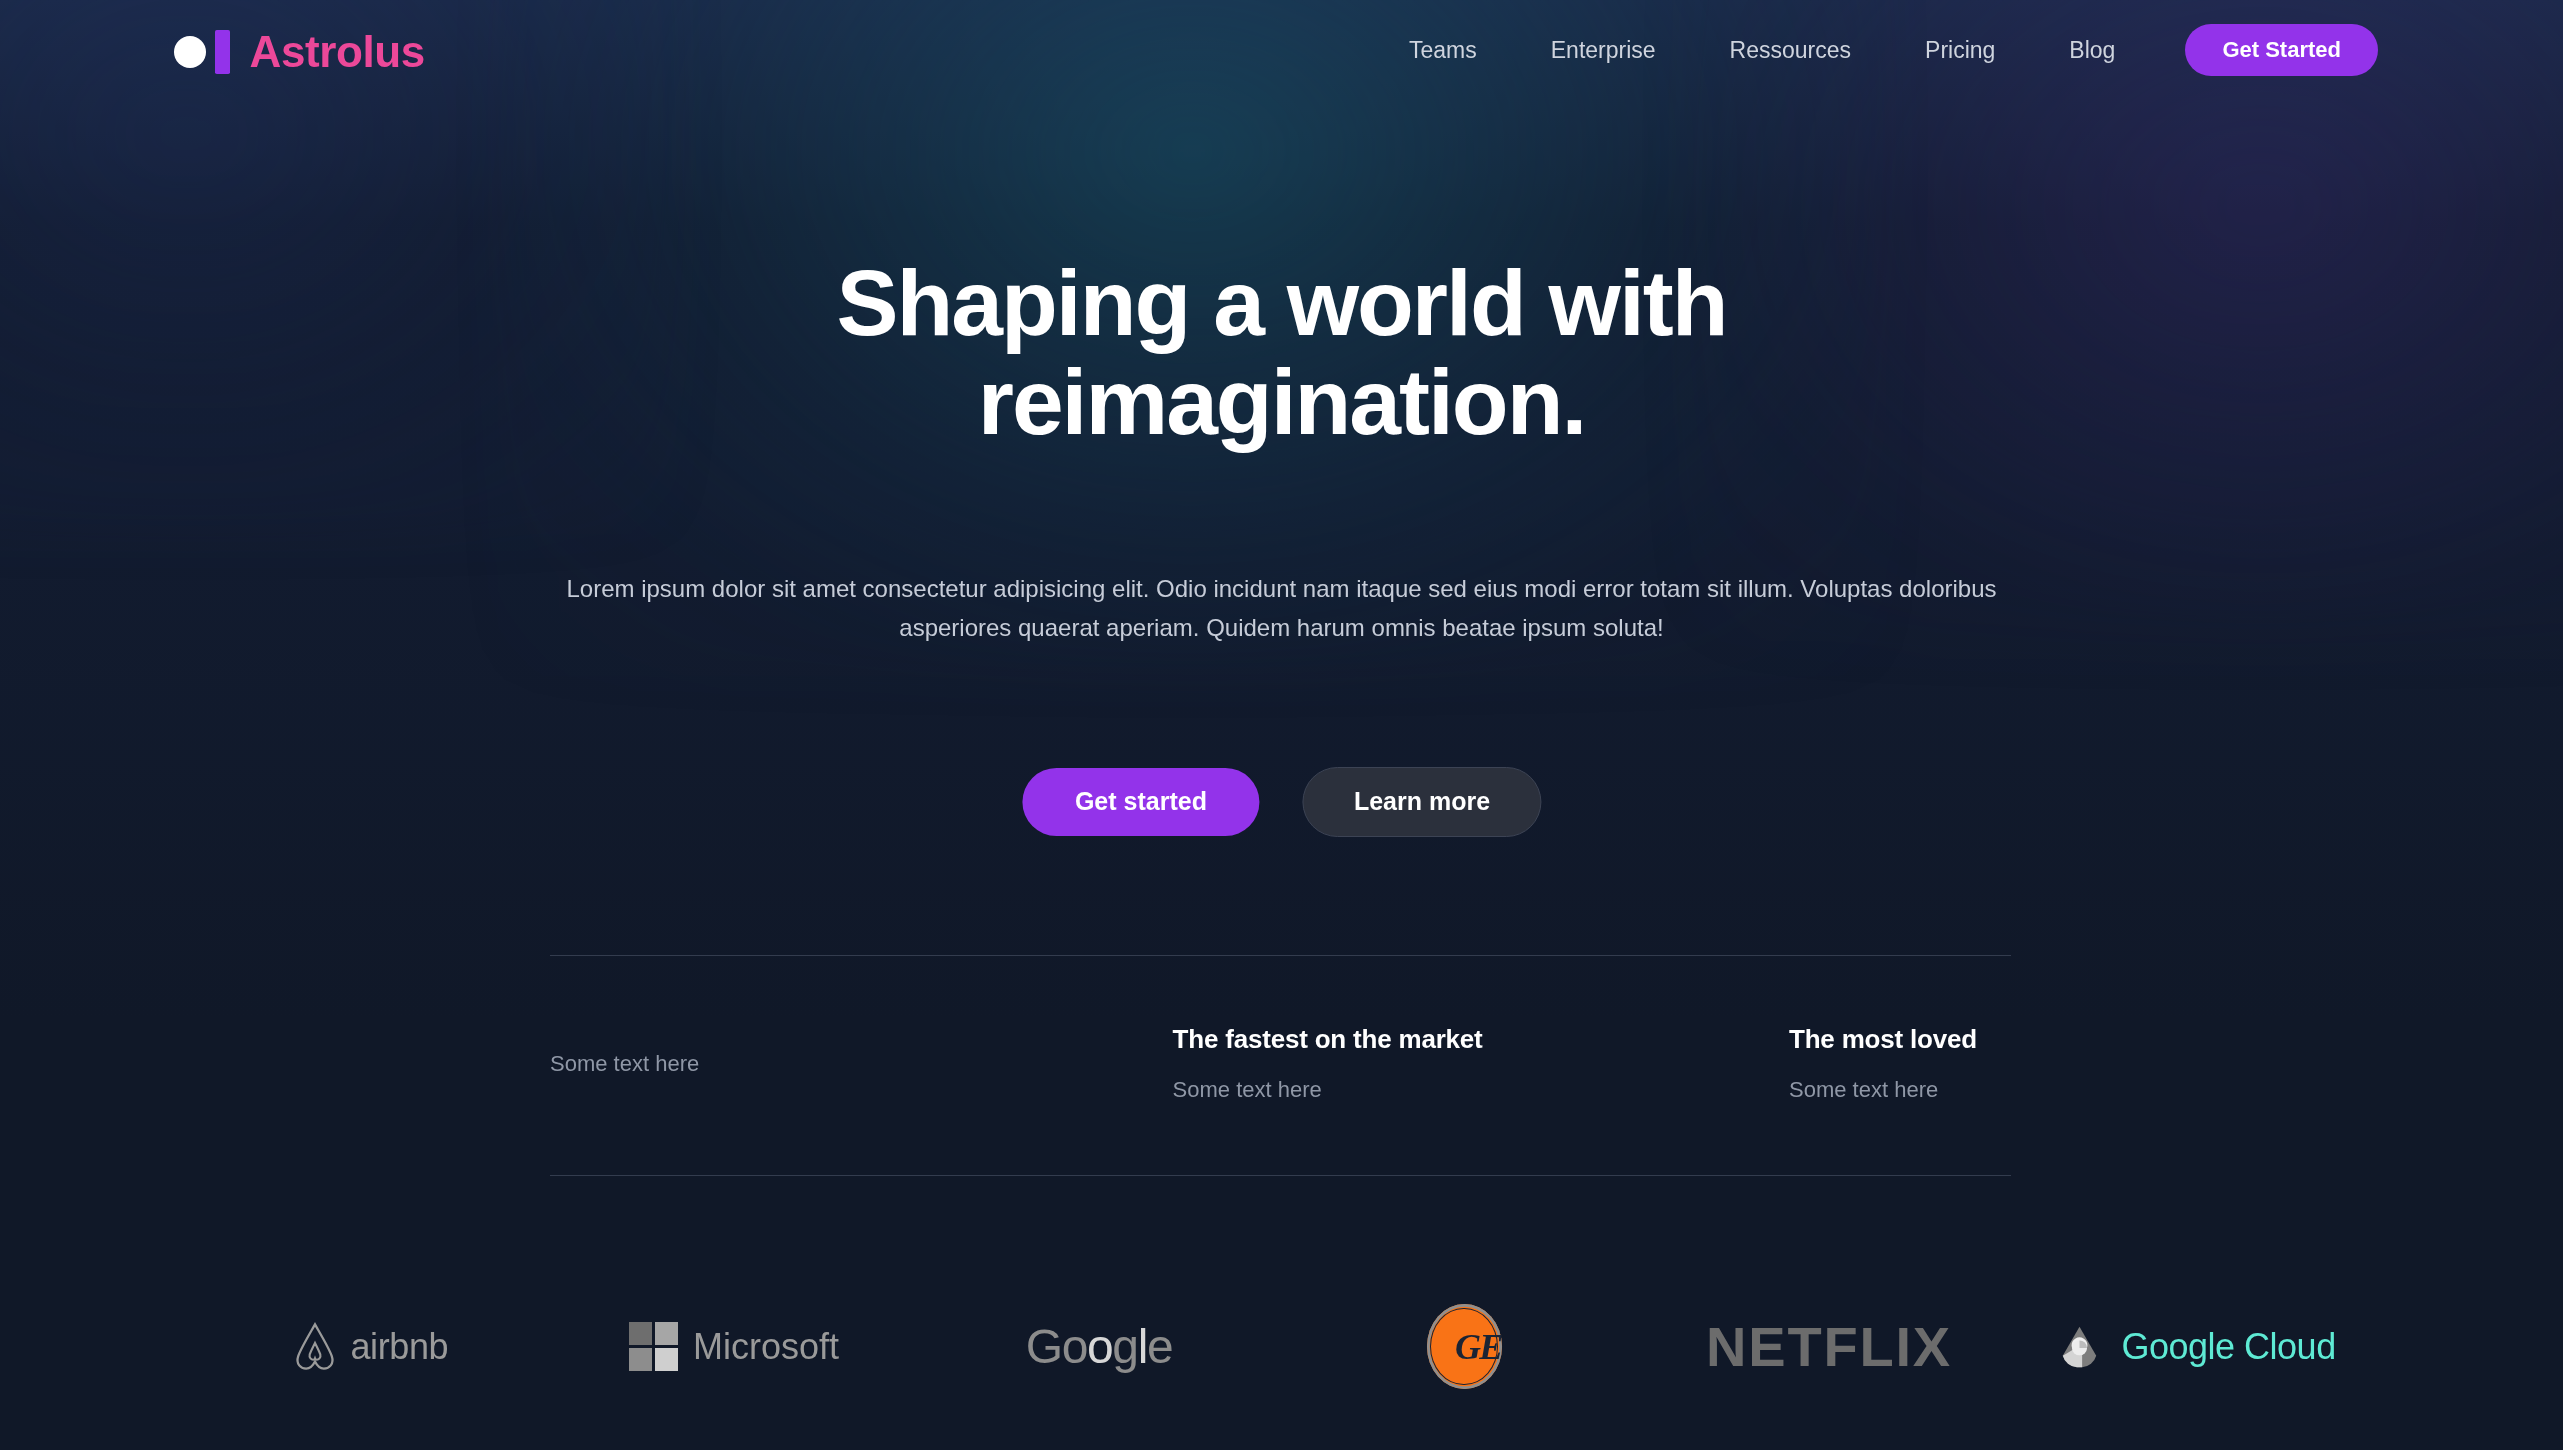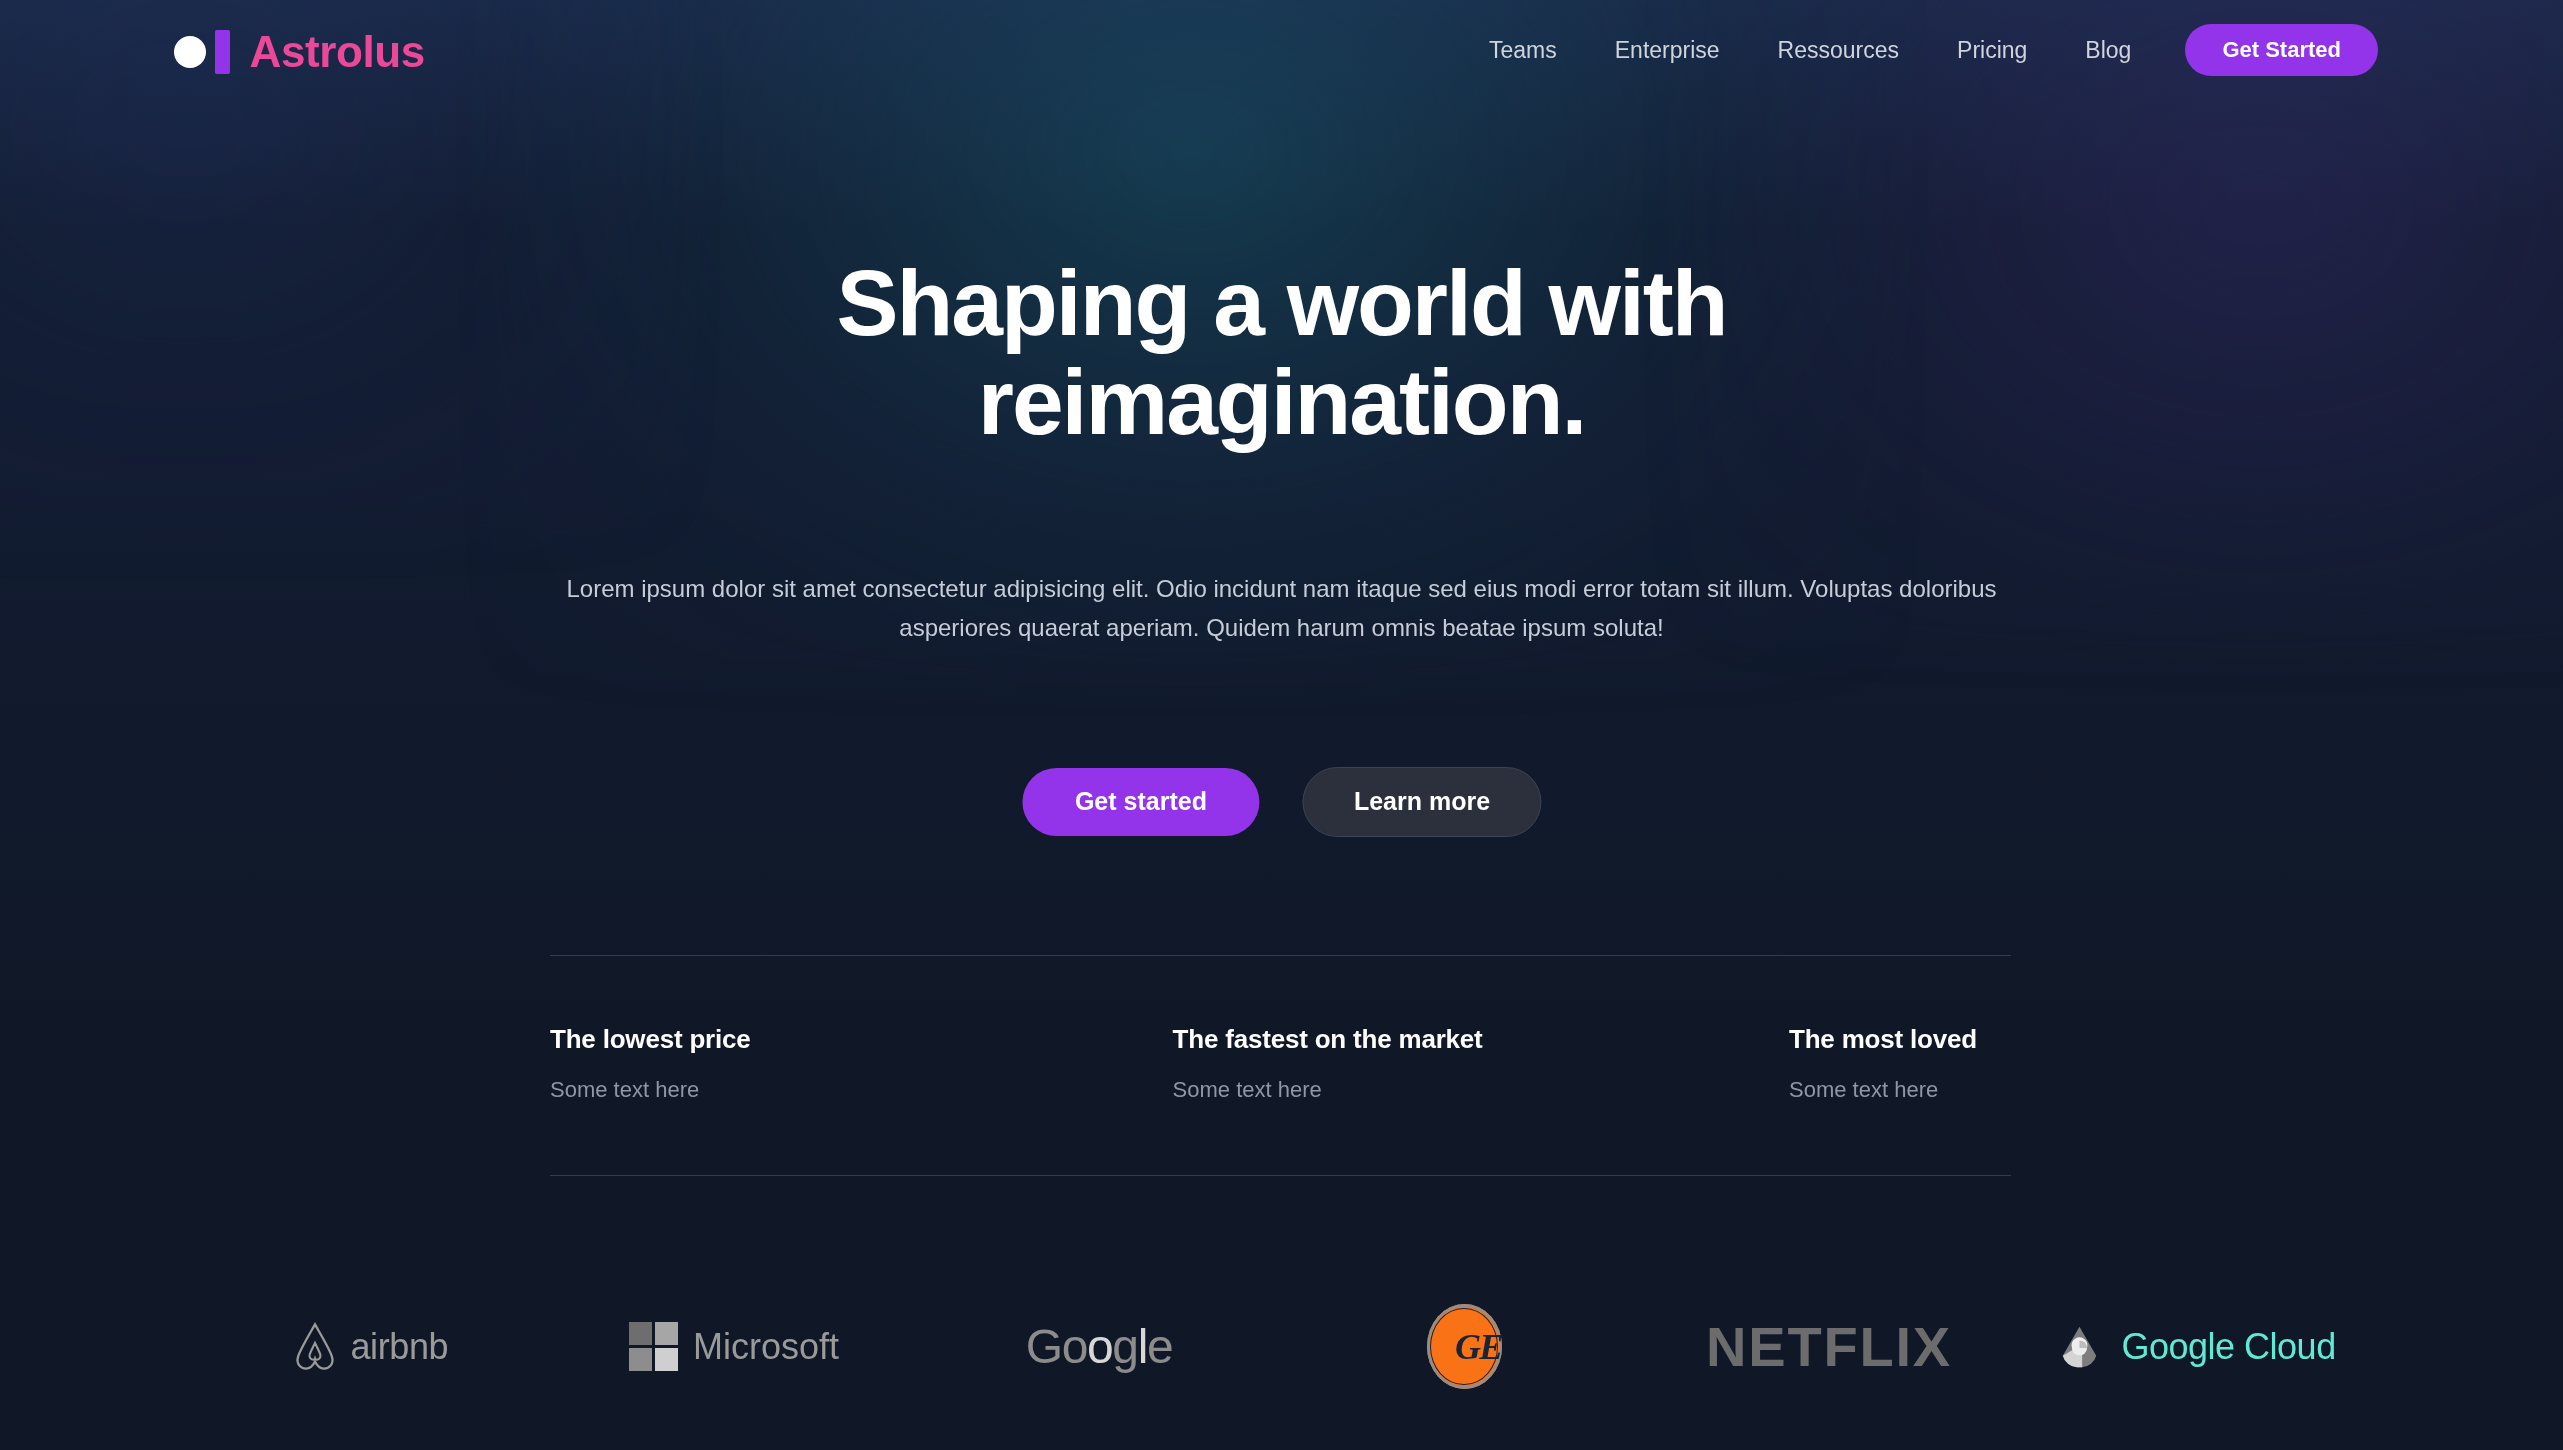--- a/index.html
+++ b/index.html
@@ -91,21 +91,21 @@
     margin-left:19.6px;
     color:#ec4899;
     font-size:44px;
     font-weight:700;
     letter-spacing:-0.4px;
     line-height:1;
   }
 
   #main-nav {
     position:absolute; right:185px; top:24px;
-    display:flex; align-items:center; gap:0px;
+    display:flex; align-items:center; gap:16px;
   }
   .nav-link {
     color:#cfd4de;
     font-size:23px;
     font-weight:400;
     text-decoration:none;
     padding:0 29px;
     line-height:1;
     cursor:pointer;
     white-space:nowrap;
@@ -336,21 +336,20 @@
 
   </section>
 
   <section id="features">
 
     <div class="divider"></div>
 
     <div id="features-row">
 
       <div class="feature" id="feature-col-1">
-        <div class="feature-title">The lowest price</div>
         <div class="feature-text">Some text here</div>
       </div>
 
       <div class="feature" id="feature-col-2">
         <div class="feature-title">The fastest on the market</div>
         <div class="feature-text">Some text here</div>
       </div>
 
       <div class="feature" id="feature-col-3">
         <div class="feature-title">The most loved</div>

